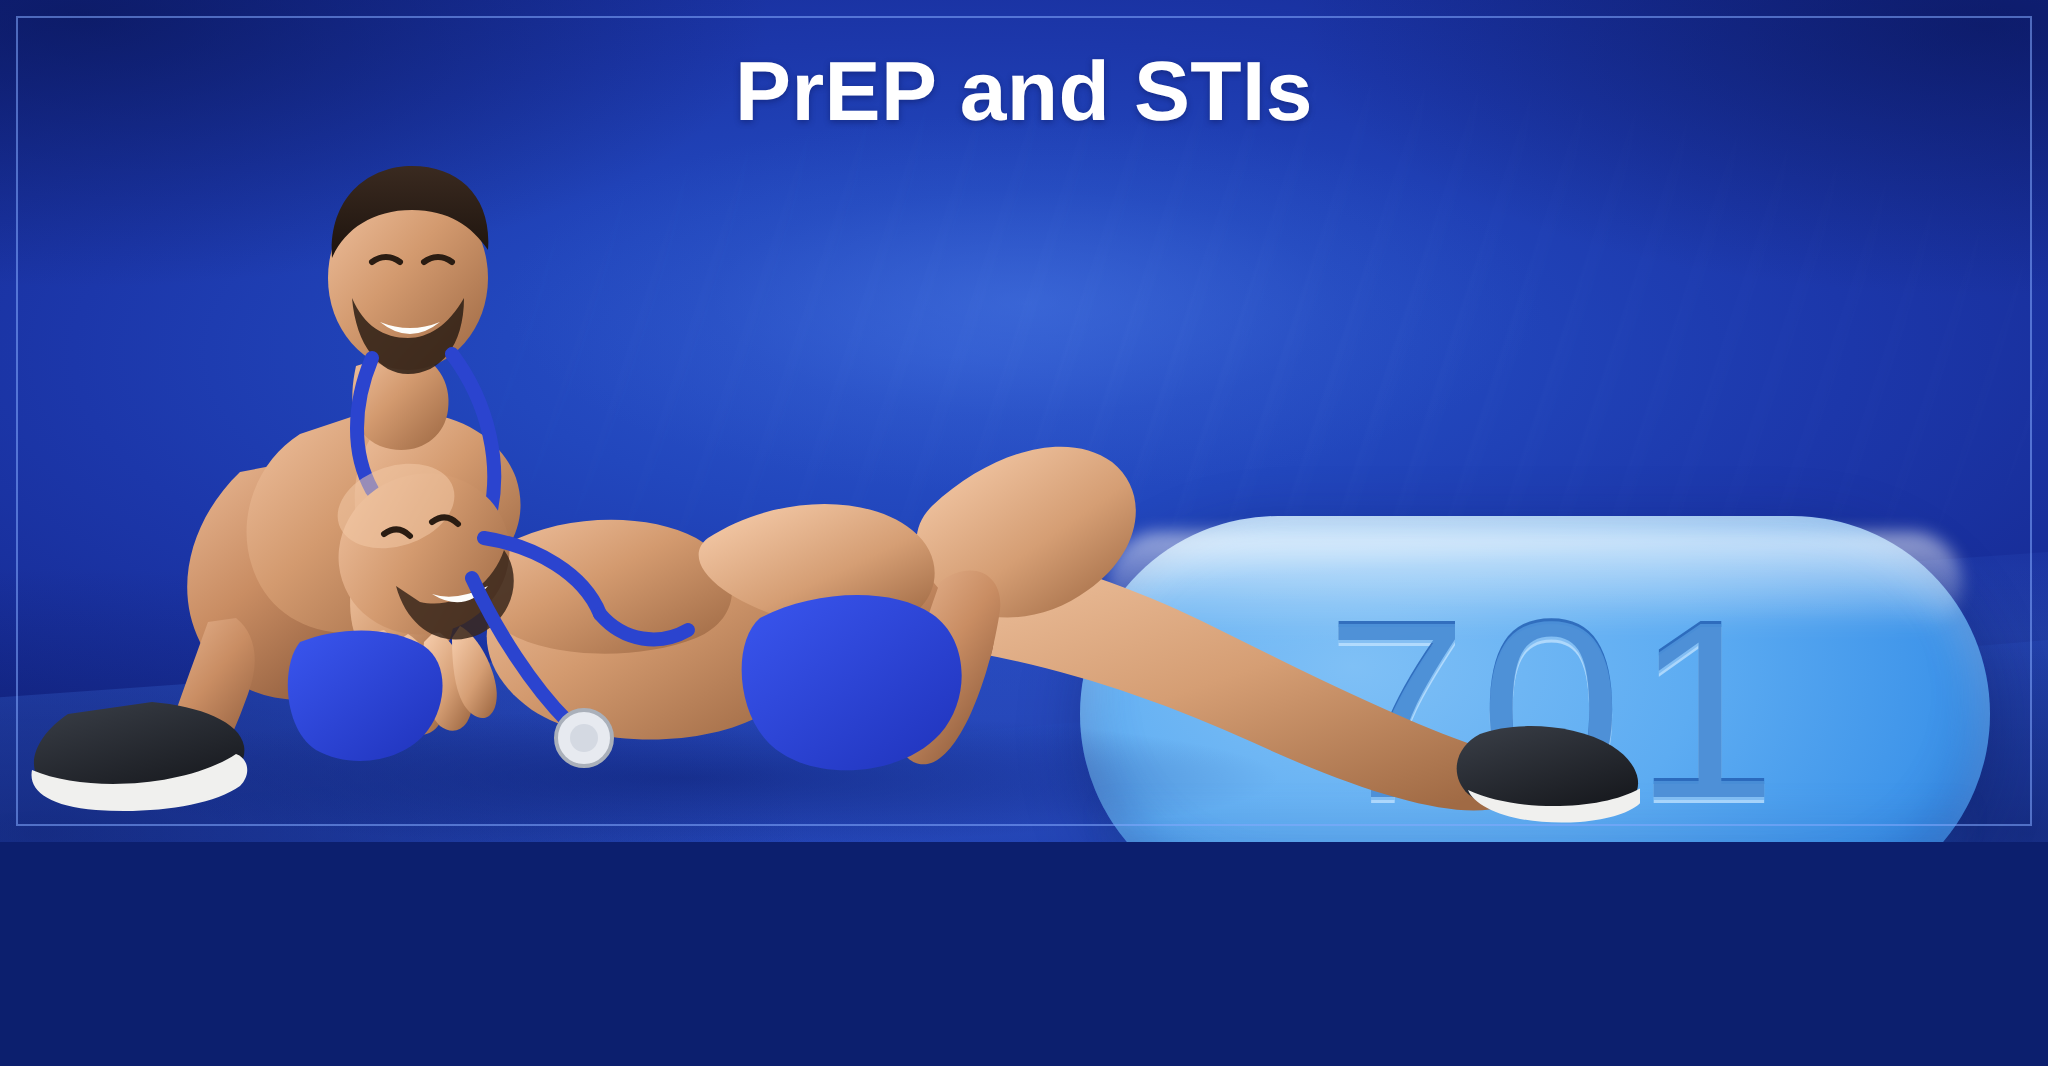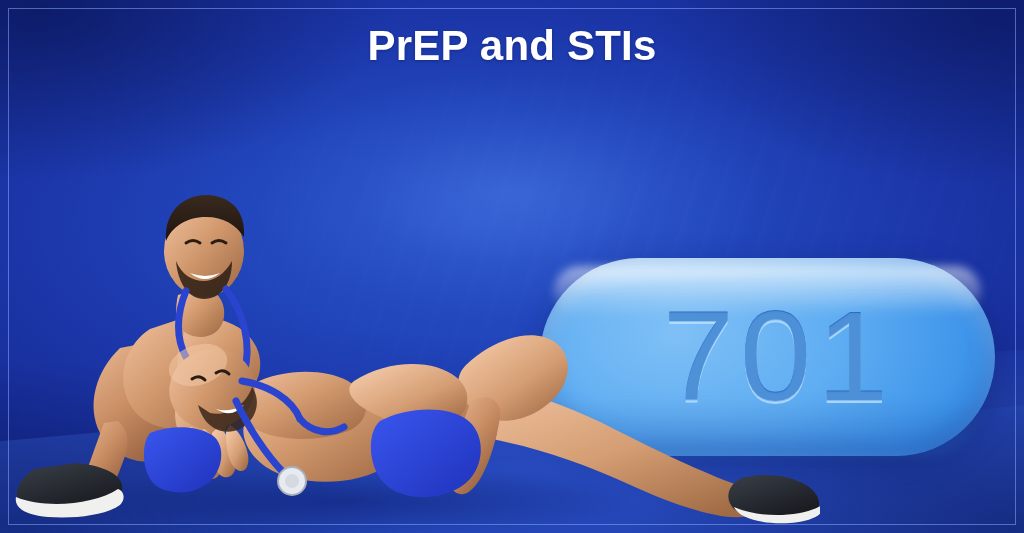--- a/index.html
+++ b/index.html
@@ -6,21 +6,21 @@
     margin: 0;
     padding: 0;
     background: #0c1f6e;
   }
   body {
     font-family: "Liberation Sans", sans-serif;
   }
   #banner {
     position: relative;
     width: 1024px;
-    height: 533px;
+    height: 421px;
     overflow: hidden;
     background: #1c37a8;
   }
 
   
   .bg-base {
     position: absolute;
     inset: 0;
     background:
       radial-gradient(ellipse 70% 60% at 47% 42%, #2c55cc 0%, #2247bd 32%, #1c37aa 62%, #15288f 100%);

